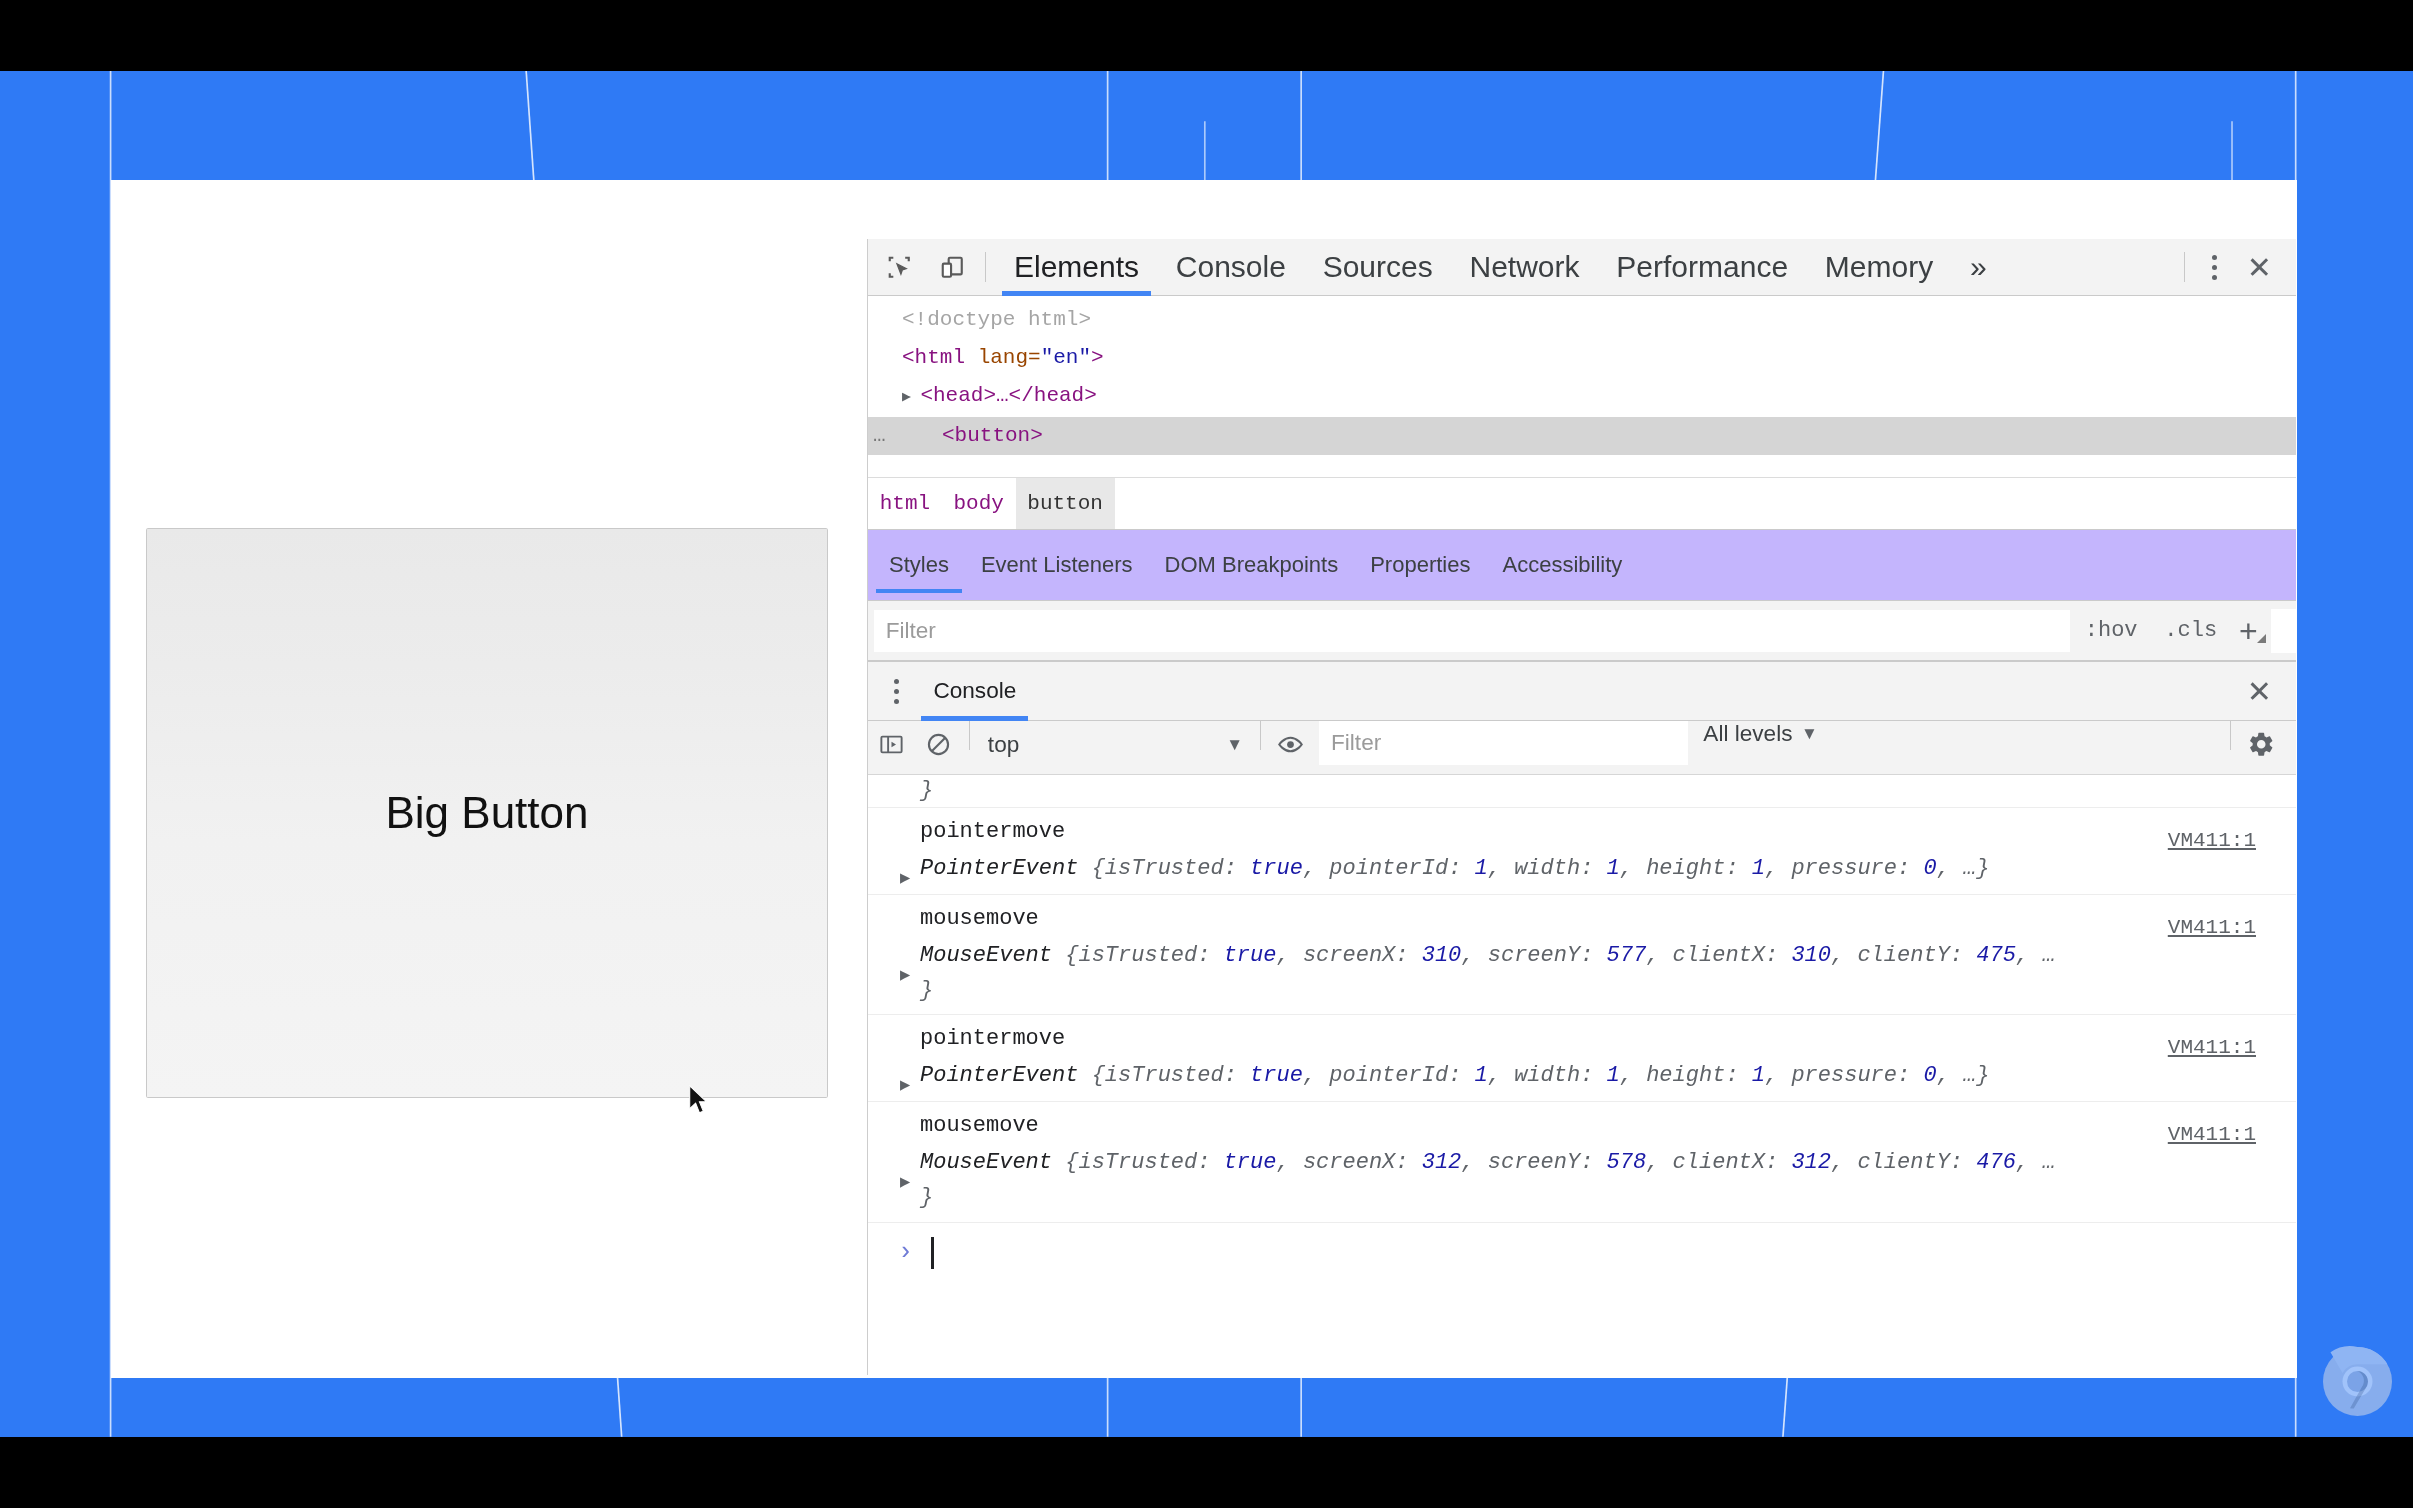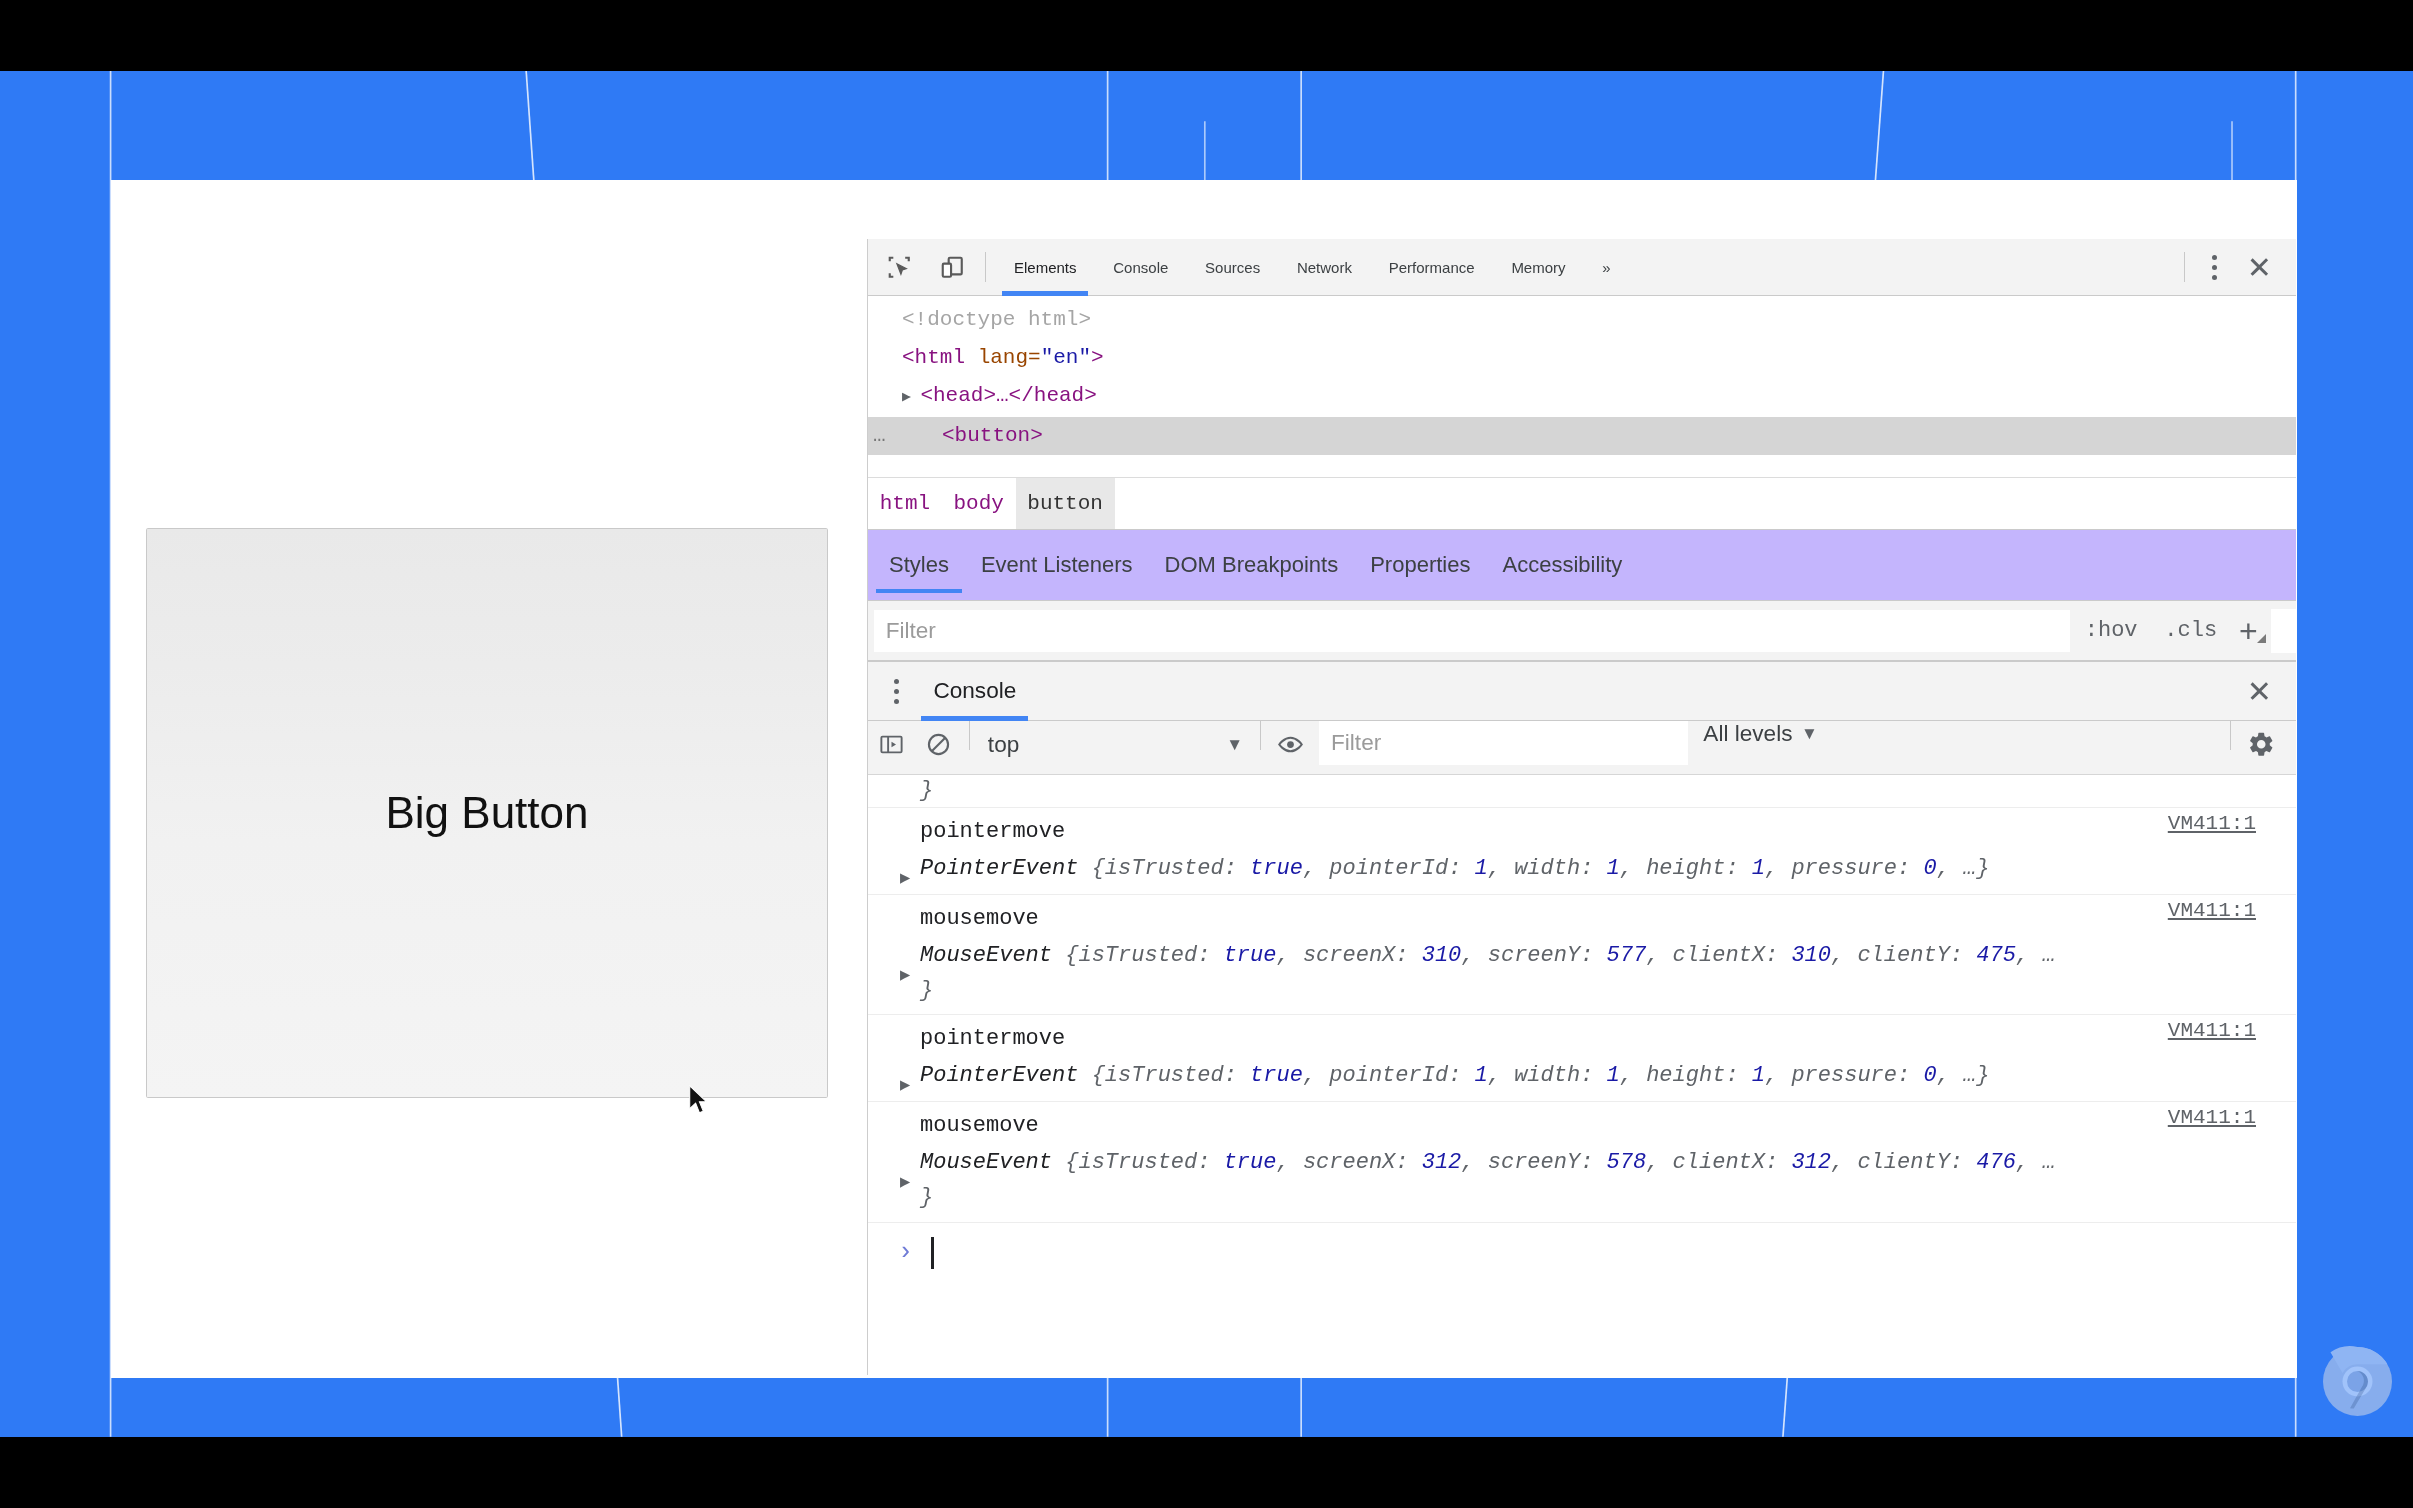--- a/index.html
+++ b/index.html
@@ -67,21 +67,21 @@
   .tb-icon {
     width: 45px; height: 45px; margin-left: 8.4px;
     display: flex; align-items: center; justify-content: center;
     color: #5a5a5a;
   }
   .tb-sep { width: 0.8px; height: 30px; background: #c8c8c8; margin: 0 10px; }
   .dt-tab {
     position: relative;
     height: 57px; padding: 0 18.4px;
     display: flex; align-items: center;
-    font-size: 15px; color: #3c4043;
+    font-size: 30px; color: #3c4043;
     white-space: nowrap;
     justify-content: center;
   }
   .dt-tab.sel { color: #202124; }
   .dt-tab.sel::after {
     content: ""; position: absolute; left: 6.7px; right: 6.7px; bottom: 0;
     height: 4.2px; background: #4285f4;
   }
   .dt-spacer { flex: 1; }
   .kebab { width: 40px; display: flex; flex-direction: column; align-items: center; gap: 5px; }
@@ -198,21 +198,21 @@
 
   
   .console-body {
     flex: 1; background: #fff; overflow: hidden;
     font-family: "Liberation Mono", monospace;
     font-size: 22px;
   }
   .msg { border-bottom: 0.8px solid #ededed; padding: 5px 0 6.7px 0; position: relative; }
   .msg .label { padding-left: 52px; color: #202124; line-height: 37px; }
   .msg .src {
-    position: absolute; right: 40px; top: 4px;
+    position: absolute; right: 40px; top: 21px;
     color: #5f6368; text-decoration: underline; font-size: 21px;
   }
   .msg .obj { padding-left: 52px; line-height: 37px; color: #5f6368; font-style: italic; position: relative; }
   .msg .obj .tri { position: absolute; left: 32px; top: 10px; color: #5f6368; font-size: 17px; font-style: normal; }
   .msg .obj .cls { color: #202124; font-style: italic; }
   .msg .num { color: #1a1aa6; font-style: italic; }
   .msg .bool { color: #1a1aa6; font-style: italic; }
   .msg .brace { padding-left: 52px; line-height: 34px; color: #5f6368; font-style: italic; }
   .partial { padding-left: 52px; line-height: 32px; color: #5f6368; font-style: italic; border-bottom: 0.8px solid #ededed; }
 

